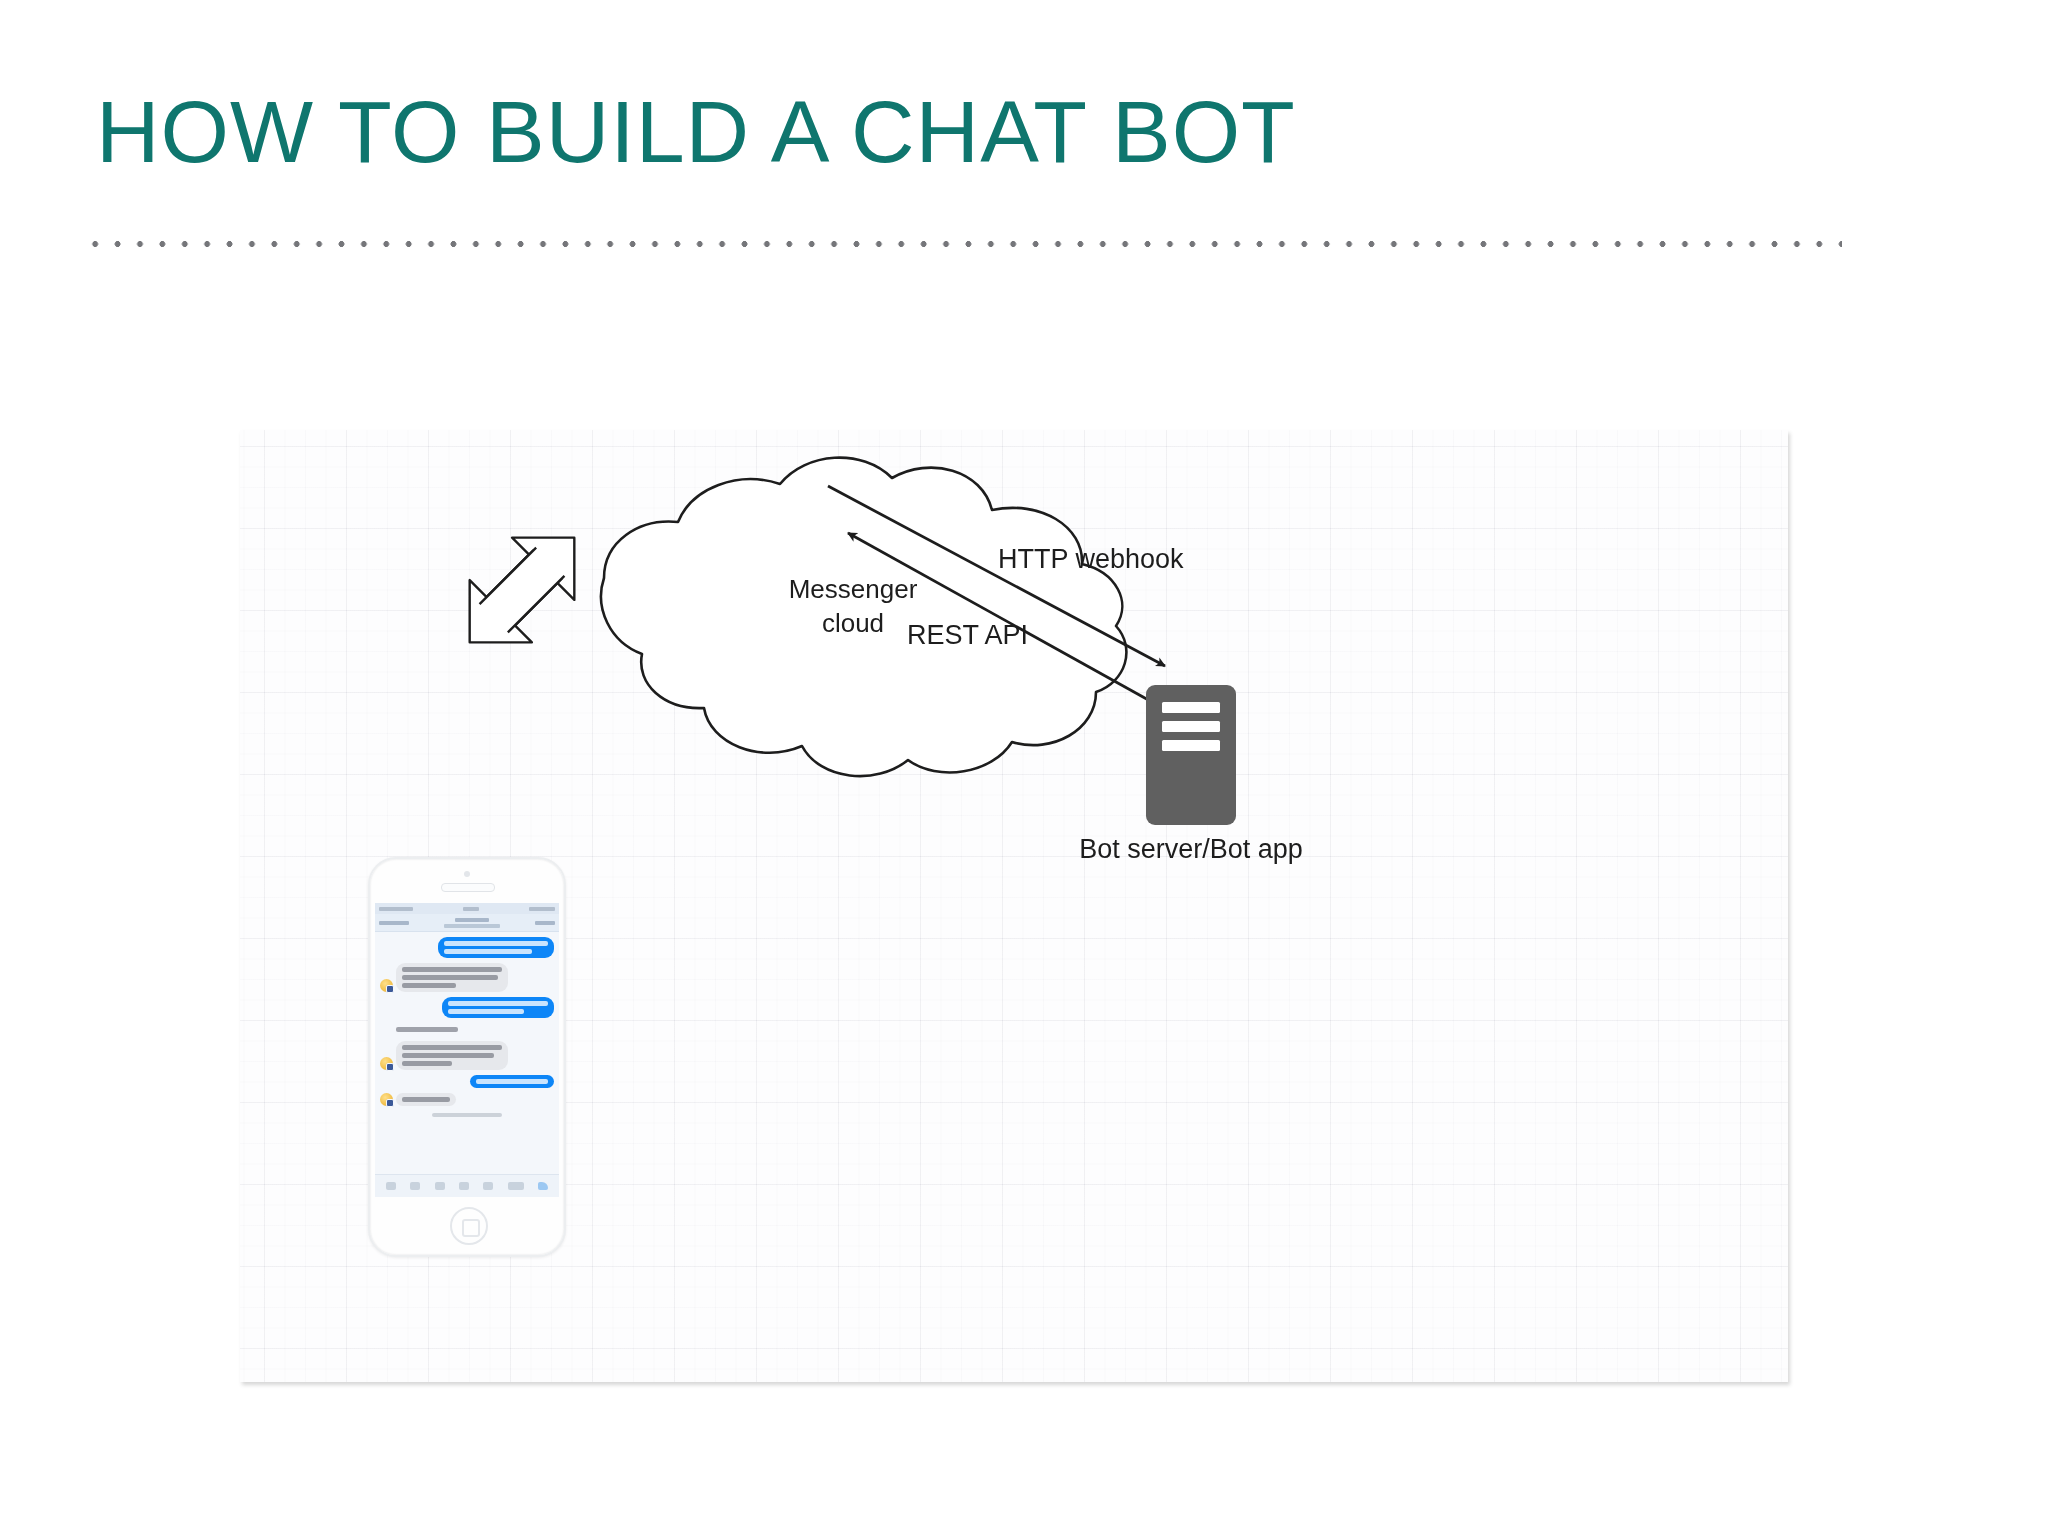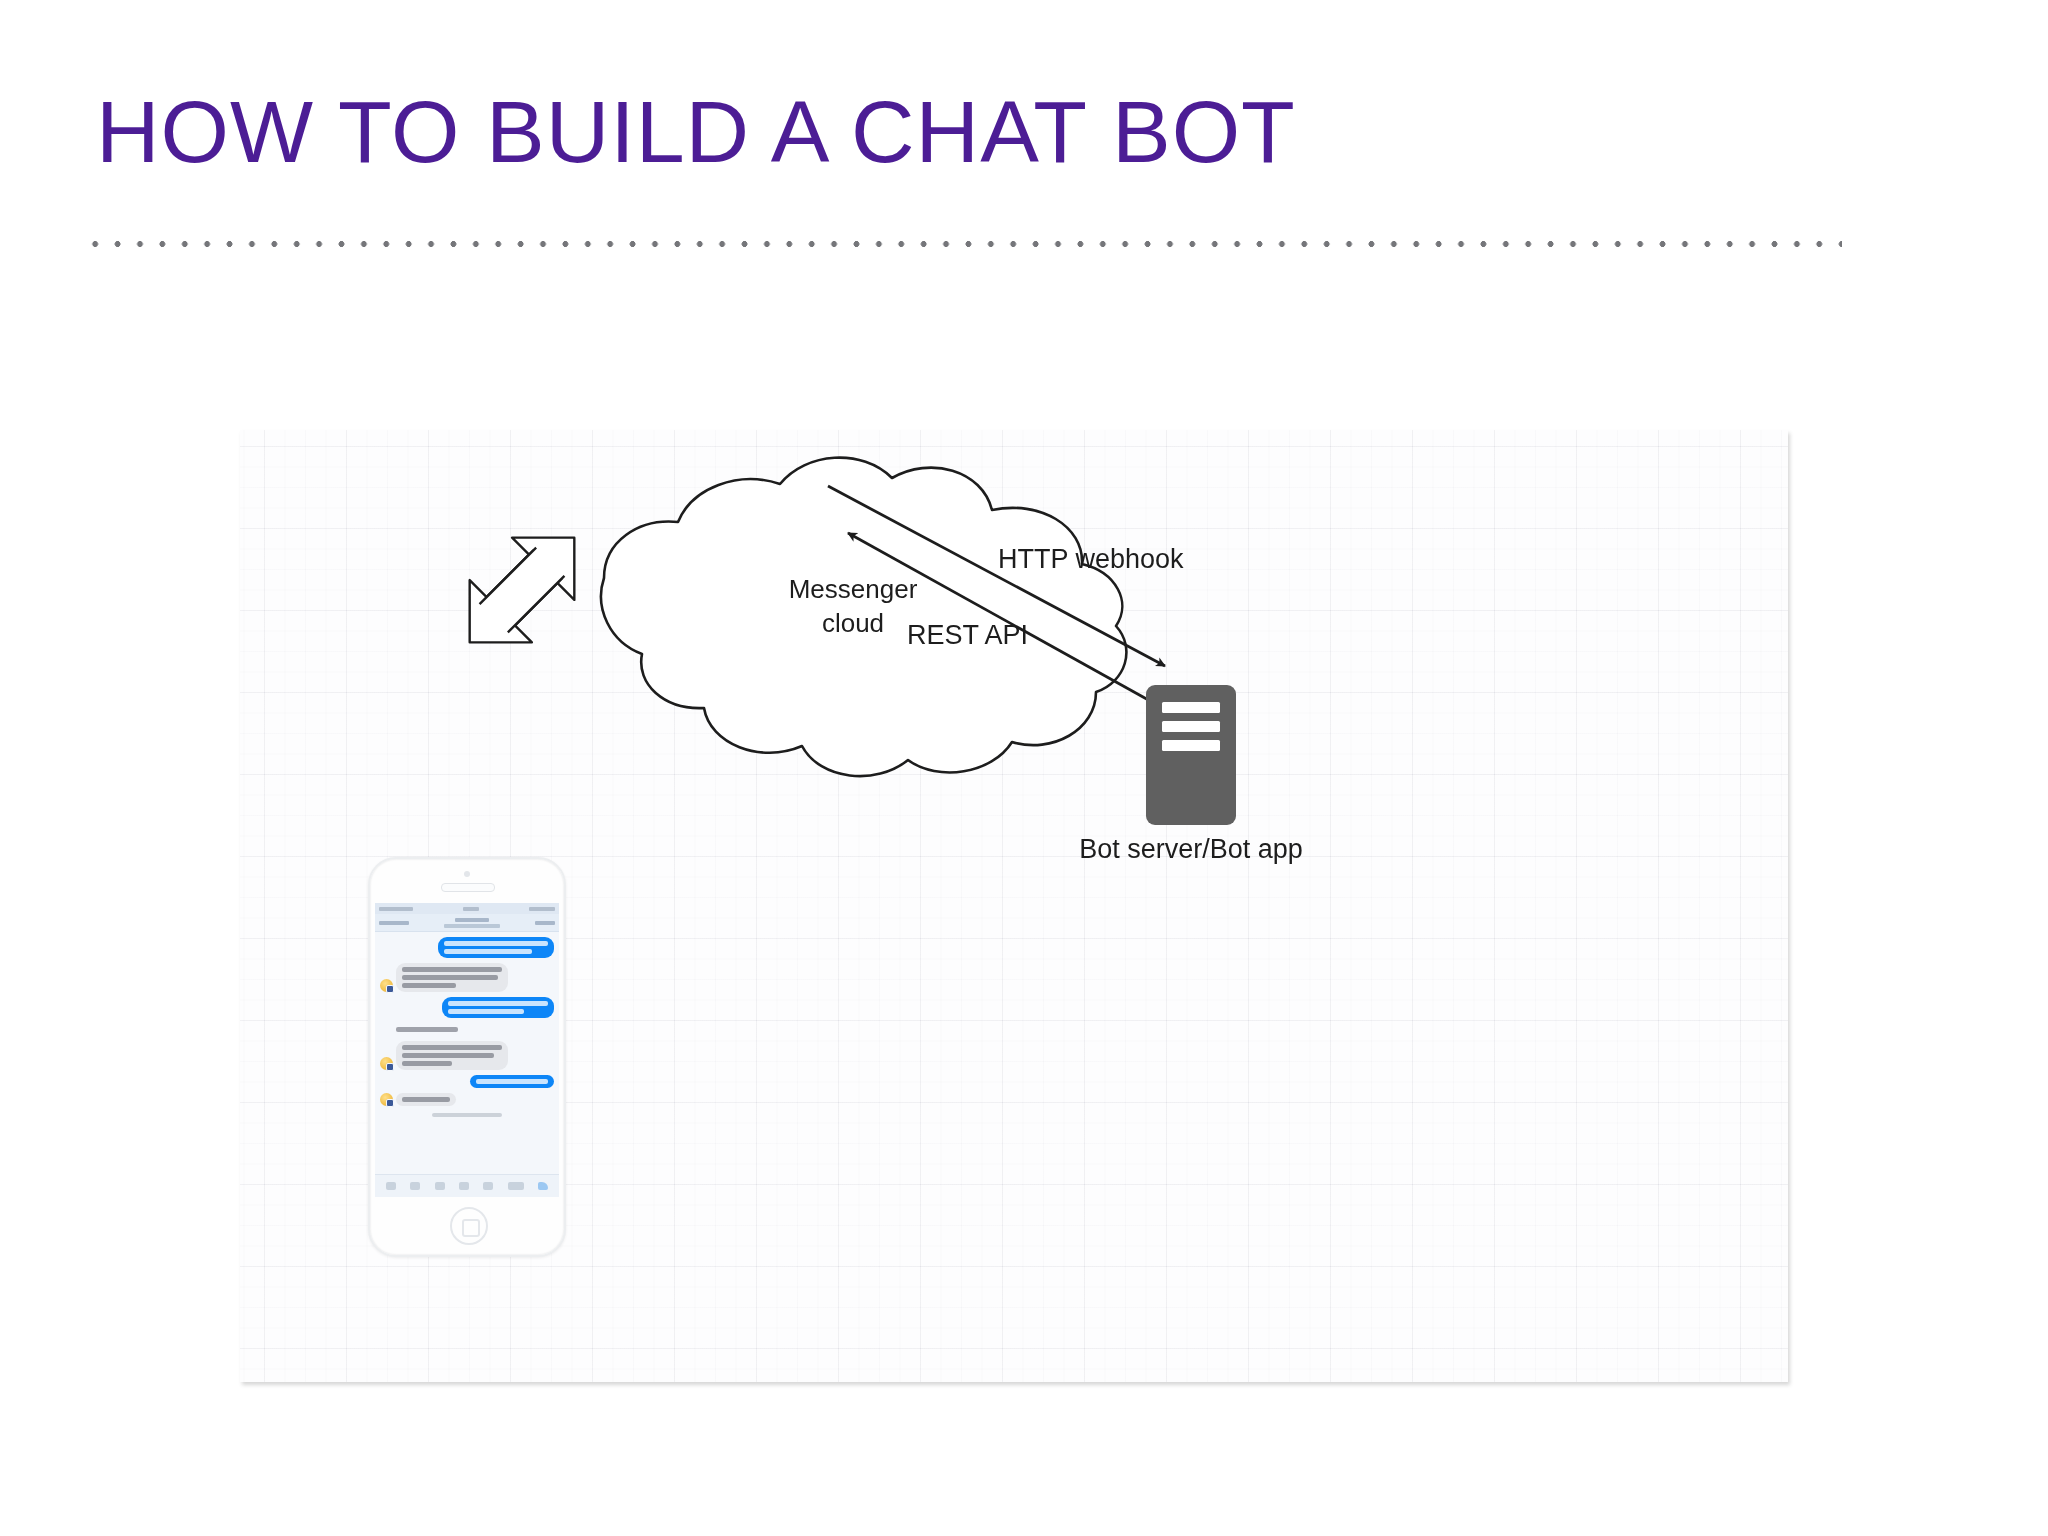--- a/index.html
+++ b/index.html
@@ -17,21 +17,21 @@
   }
 
   
   .slide-title {
     position: absolute;
     left: 96px;
     top: 88px;
     font-size: 88px;
     line-height: 1.0;
     letter-spacing: 1px;
-    color: #4c1d95;
+    color: #0f766e;
     font-weight: 400;
     white-space: nowrap;
   }
   .title-rule {
     position: absolute;
     left: 84px;
     top: 240px;
     width: 1758px;
     height: 8px;
     background-image: radial-gradient(circle, #75767a 2.7px, rgba(0,0,0,0) 3.2px);

